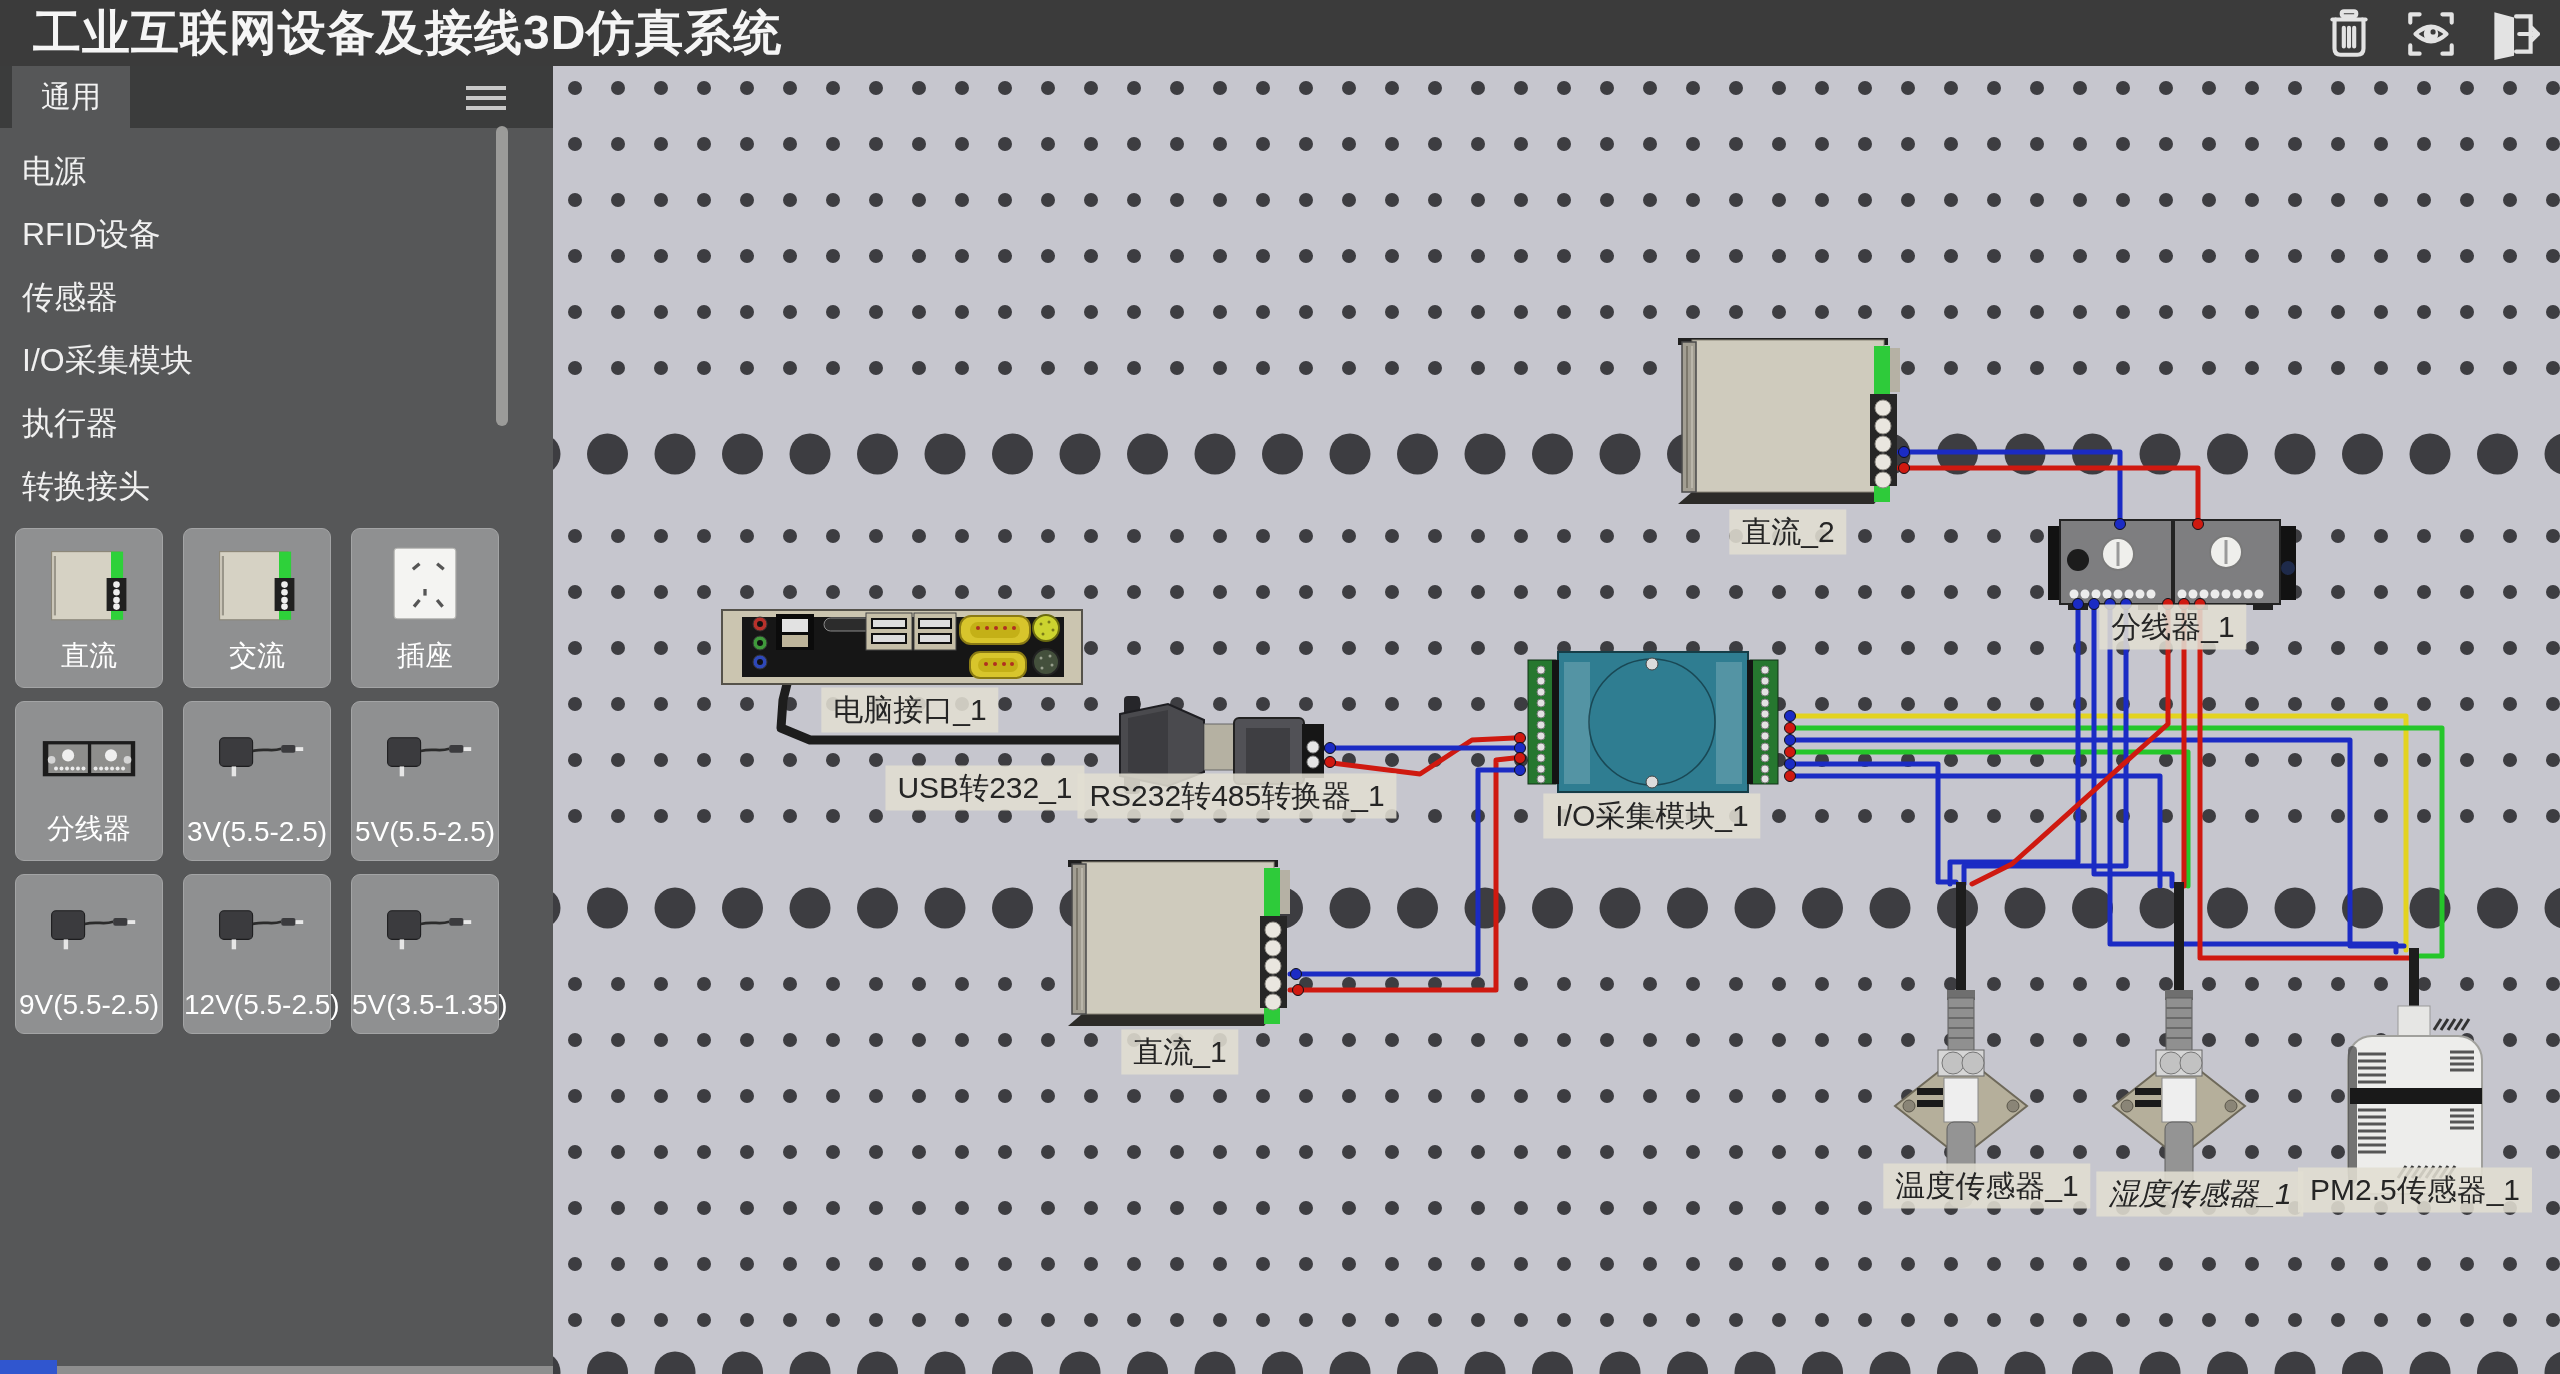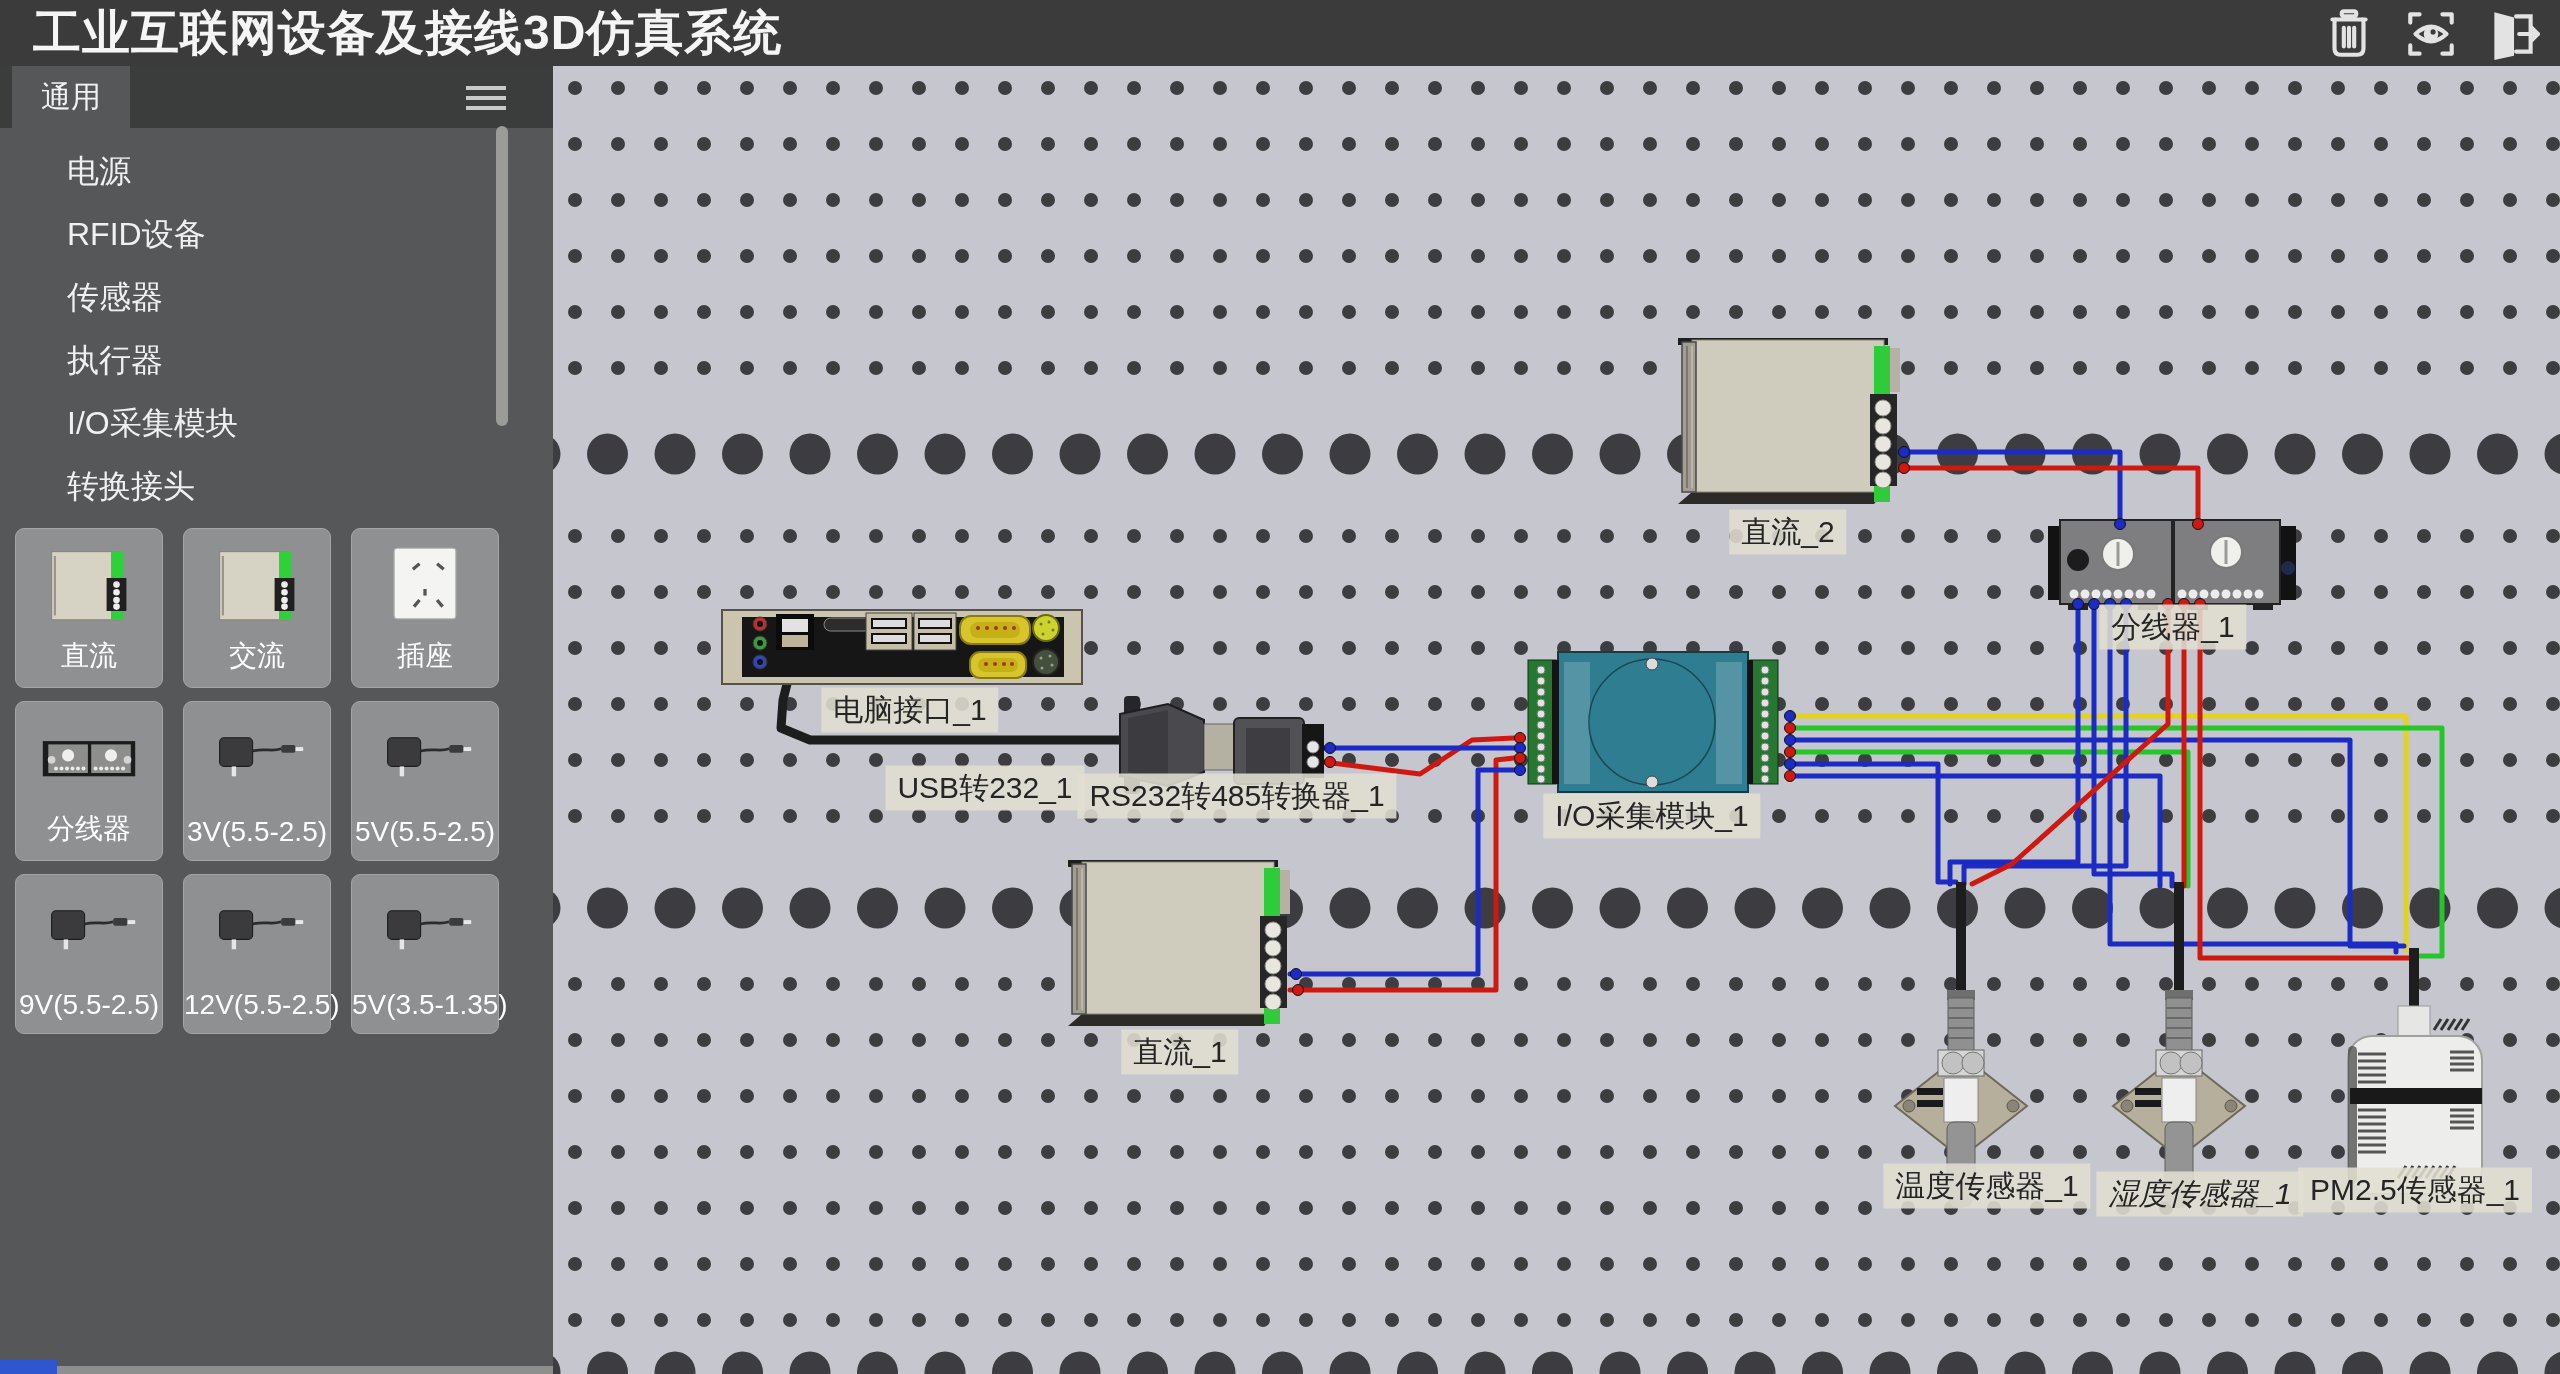--- a/index.html
+++ b/index.html
@@ -16,21 +16,21 @@
   .icon-btn{width:58px;height:58px;background:none;border:none;padding:0;cursor:pointer;}
   .icon-btn svg{width:58px;height:58px;display:block;}
   
   .sidebar{position:absolute;left:0;top:66px;width:553px;height:1308px;background:#565758;}
   .tab-row{position:absolute;left:0;top:0;width:553px;height:62px;background:#3b3c3c;}
   .tab{position:absolute;left:12px;top:0;width:118px;height:62px;line-height:62px;
     text-align:center;color:#f2f2f2;font-size:30px;background:#565758;}
   .hamburger{position:absolute;right:47px;top:14px;width:40px;height:34px;background:none;border:none;padding:0;cursor:pointer;}
   .hamburger span{display:block;height:4px;margin:6px 0;background:#c9c9c9;}
   .side-list{position:absolute;left:0;top:74px;width:490px;}
-  .side-item{height:63px;line-height:63px;padding-left:22px;color:#f0f0f0;font-size:32px;cursor:pointer;margin-left:45px;}
+  .side-item{height:63px;line-height:63px;padding-left:22px;color:#f0f0f0;font-size:32px;cursor:pointer;}
   .scroll-thumb{position:absolute;left:496px;top:60px;width:12px;height:300px;border-radius:6px;background:#9b9b99;}
   .card-grid{position:absolute;left:15px;top:462px;width:486px;display:grid;
     grid-template-columns:repeat(3,148px);grid-auto-rows:160px;gap:13px 20px;}
   .card{background:#8f9091;border:1px solid #a3a4a5;border-radius:9px;position:relative;cursor:pointer;}
   .card svg{position:absolute;left:50%;top:16px;transform:translateX(-50%);width:110px;height:88px;}
   .card .card-label{position:absolute;left:0;right:0;bottom:12px;text-align:center;
     color:#fff;font-size:28px;white-space:nowrap;}
   .sidebar-bottom-strip{position:absolute;left:57px;top:1300px;width:496px;height:8px;background:#8e8e8e;}
   .sidebar-blue-corner{position:absolute;left:0;top:1294px;width:57px;height:14px;background:#3056cf;}
   
@@ -89,22 +89,22 @@
     <button class="hamburger">
       <span></span>
         <span></span>
         <span></span>
     </button>
   </div>
   <div class="side-list">
       <div class="side-item">电源</div>
       <div class="side-item">RFID设备</div>
       <div class="side-item">传感器</div>
+      <div class="side-item">I/O采集模块</div>
       <div class="side-item">执行器</div>
-      <div class="side-item">I/O采集模块</div>
       <div class="side-item">转换接头</div>
     </div>
   <div class="scroll-thumb"></div>
   <div class="card-grid">
       <div class="card">
         <svg viewBox="0 0 100 80">
           <use href="#thumb-psu"></use>
         </svg>
         <div class="card-label">直流</div>
       </div>

